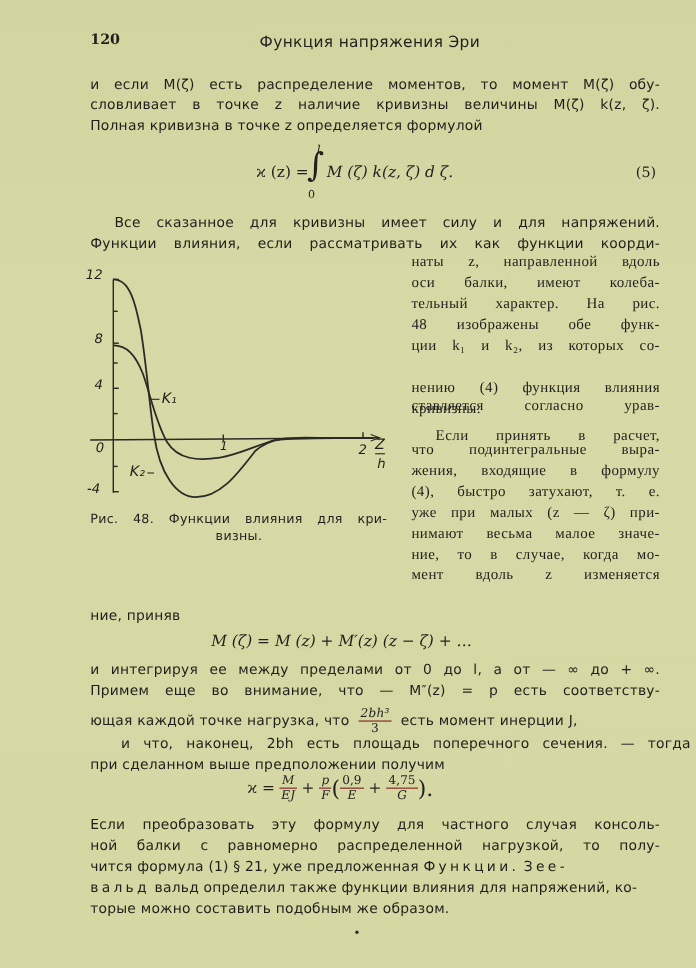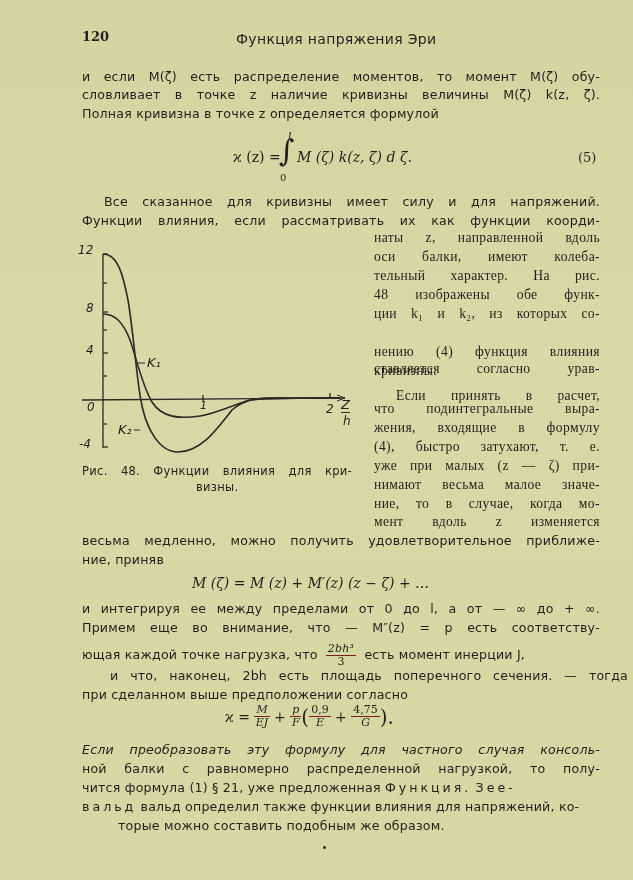--- a/index.html
+++ b/index.html
@@ -61,59 +61,58 @@
 
   <div class="abs narrow just" style="left:396px; top:388px; width:204px;">Если принять в расчет,</div>
   <div class="abs narrow just" style="left:374px; top:401px; width:226px;">что подинтегральные выра-</div>
   <div class="abs narrow just" style="left:374px; top:420px; width:226px;">жения, входящие в формулу</div>
   <div class="abs narrow just" style="left:374px; top:439px; width:226px;">(4), быстро затухают, т. е.</div>
   <div class="abs narrow just" style="left:374px; top:458px; width:226px;">уже при малых (z — ζ) при-</div>
   <div class="abs narrow just" style="left:374px; top:477px; width:226px;">нимают весьма малое значе-</div>
   <div class="abs narrow just" style="left:374px; top:496px; width:226px;">ние, то в случае, когда мо-</div>
   <div class="abs narrow just" style="left:374px; top:514px; width:226px;">мент вдоль z изменяется</div>
 
-  <div class="abs line just" style="left:82px; top:533px; width:518px;">весьма медленно, можно получить удовлетворительное приближе-</div>
   <div class="abs line" style="left:82px; top:552px;">ние, приняв</div>
 
   <div class="abs formula it" style="left:192px; top:575px; font-size:14px;">M (ζ) = M (z) + M′(z) (z − ζ) + …</div>
 
   <div class="abs line just" style="left:82px; top:601px; width:518px;">и интегрируя ее между пределами от 0 до l, а от — ∞ до + ∞.</div>
   <div class="abs line just" style="left:82px; top:620px; width:518px;">Примем еще во внимание, что — M″(z) = p есть соответству-</div>
   <div class="abs line" style="left:82px; top:643px;">
     <span>ющая каждой точке нагрузка, что</span>
     <span class="frac" style="margin:0 4px;">
       <span class="num">2bh³</span>
       <span class="den" style="font-style:normal;">3</span>
     </span>
     <span>есть момент инерции J,</span>
   </div>
   <div class="abs line just" style="left:82px; top:668px; width:518px;margin-left:28px;">и что, наконец, 2bh есть площадь поперечного сечения. — тогда</div>
-  <div class="abs line" style="left:82px; top:687px;">при сделанном выше предположении согласно</div>
+  <div class="abs line" style="left:82px; top:687px;">при сделанном выше предположении получим</div>
 
   <div class="abs formula" style="left:225px; top:704px; font-size:14px;">
     <span style="vertical-align:middle;">ϰ =</span>
     <span class="frac"><span class="num">M</span><span class="den">EJ</span></span>
     <span style="vertical-align:middle;">+</span>
     <span class="frac"><span class="num">p</span><span class="den">F</span></span><span style="vertical-align:middle; font-size:20px;">(</span><span class="frac"><span class="num" style="font-style:normal;">0,9</span><span class="den">E</span></span>
     <span style="vertical-align:middle;">+</span>
     <span class="frac"><span class="num" style="font-style:normal;">4,75</span><span class="den">G</span></span><span style="vertical-align:middle; font-size:20px;">).</span>
   </div>
 
-  <div class="abs line just" style="left:82px; top:742px; width:518px;font-style:italic;">Если преобразовать эту формулу для частного случая консоль-</div>
+  <div class="abs line just" style="left:82px; top:742px; width:518px;">Если преобразовать эту формулу для частного случая консоль-</div>
   <div class="abs line just" style="left:82px; top:761px; width:518px;">ной балки с равномерно распределенной нагрузкой, то полу-</div>
   <div class="abs line" style="left:82px; top:780px; width:518px;">
     <span>чится формула (1) § 21, уже предложенная</span>
-    <span class="spaced">Функция.</span>
+    <span class="spaced">Функции.</span>
     <span class="spaced">Зее-</span>
   </div>
   <div class="abs line" style="left:82px; top:799px; width:518px;">
     <span class="spaced">вальд</span>
     <span>вальд определил также функции влияния для напряжений, ко-</span>
   </div>
-  <div class="abs line" style="left:82px; top:818px;margin-left:36px;">торые можно составить подобным же образом.</div>
+  <div class="abs line" style="left:82px; top:818px;">торые можно составить подобным же образом.</div>
 
   <div class="dot" style="left:323px; top:846px;"></div>
 
   <svg class="abs" style="left:50px; top:240px;" width="300" height="240" viewBox="50 240 300 240">
     <g stroke="#2a2a26" fill="none" stroke-width="1.3">
 
       <line x1="103" y1="254" x2="103" y2="448"></line>
 
       <line x1="82" y1="400" x2="345" y2="398"></line>
       <polyline points="337,395 345,398 337,401" stroke-width="1"></polyline>

